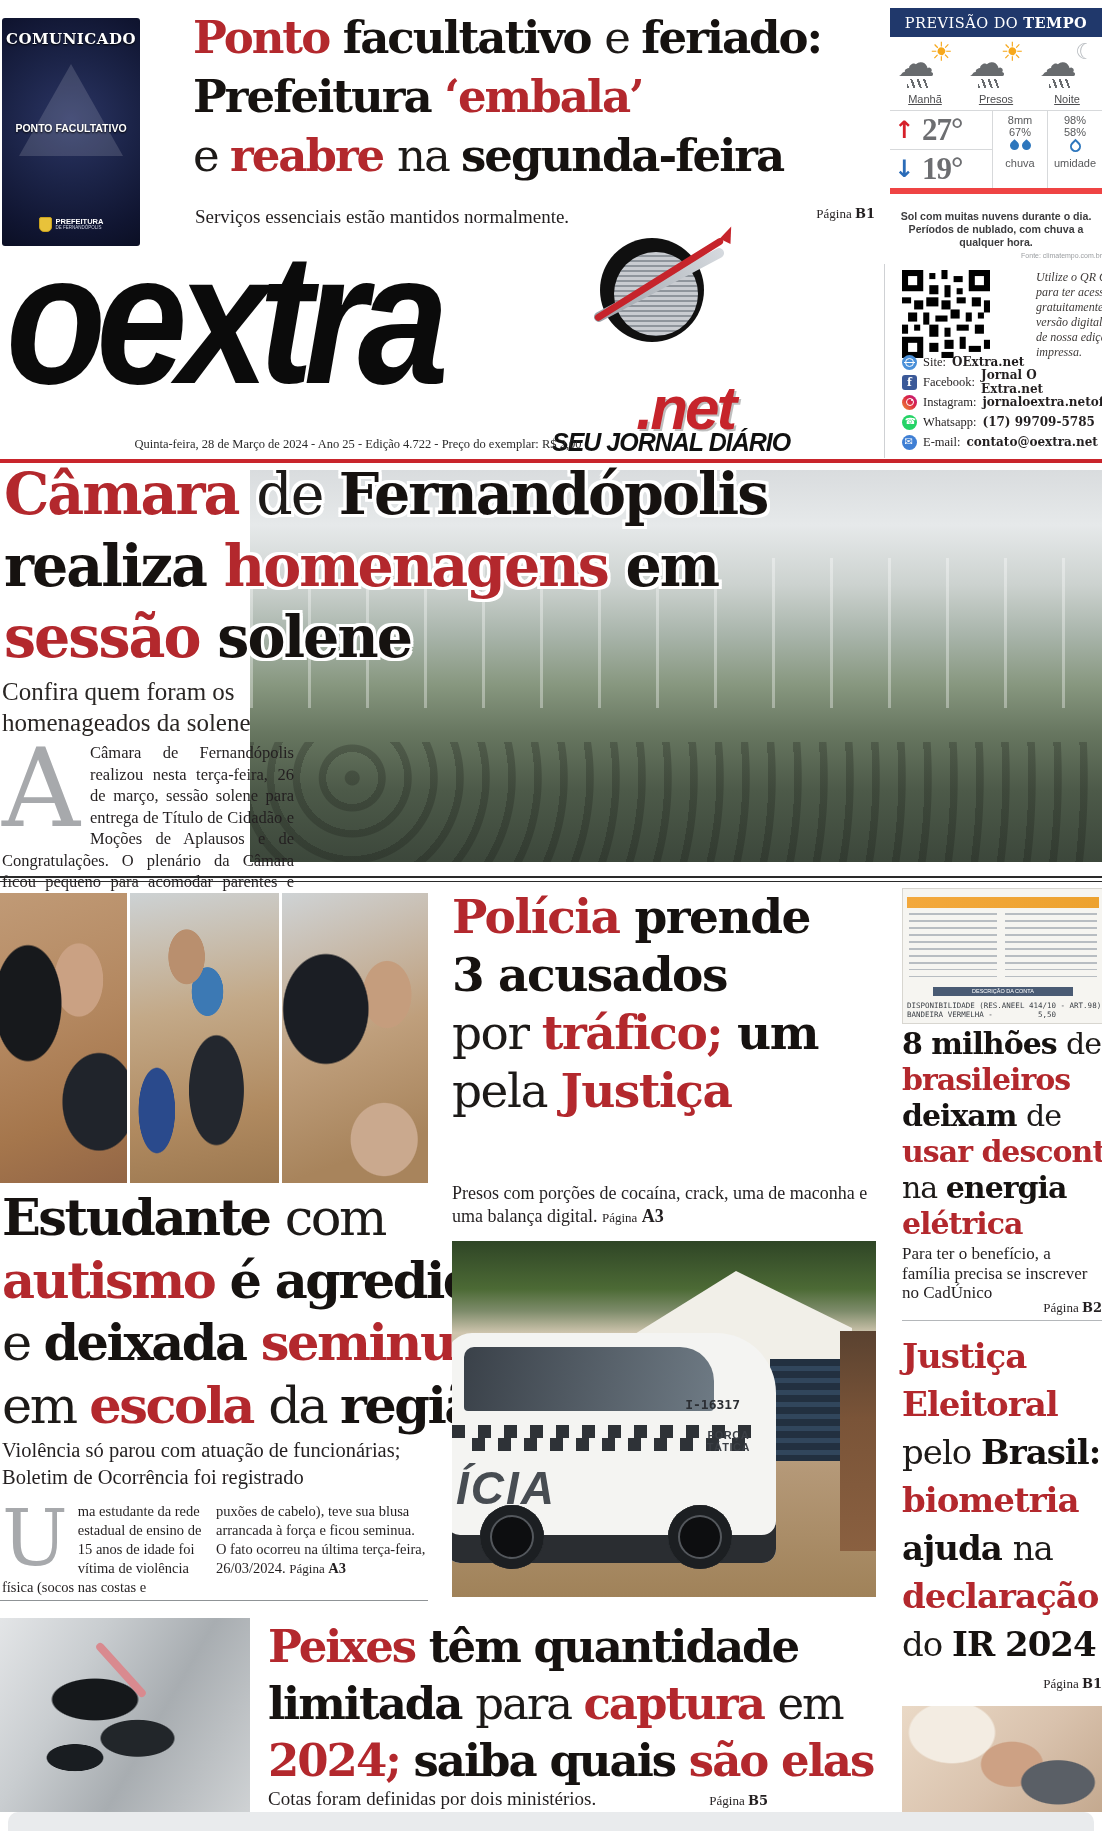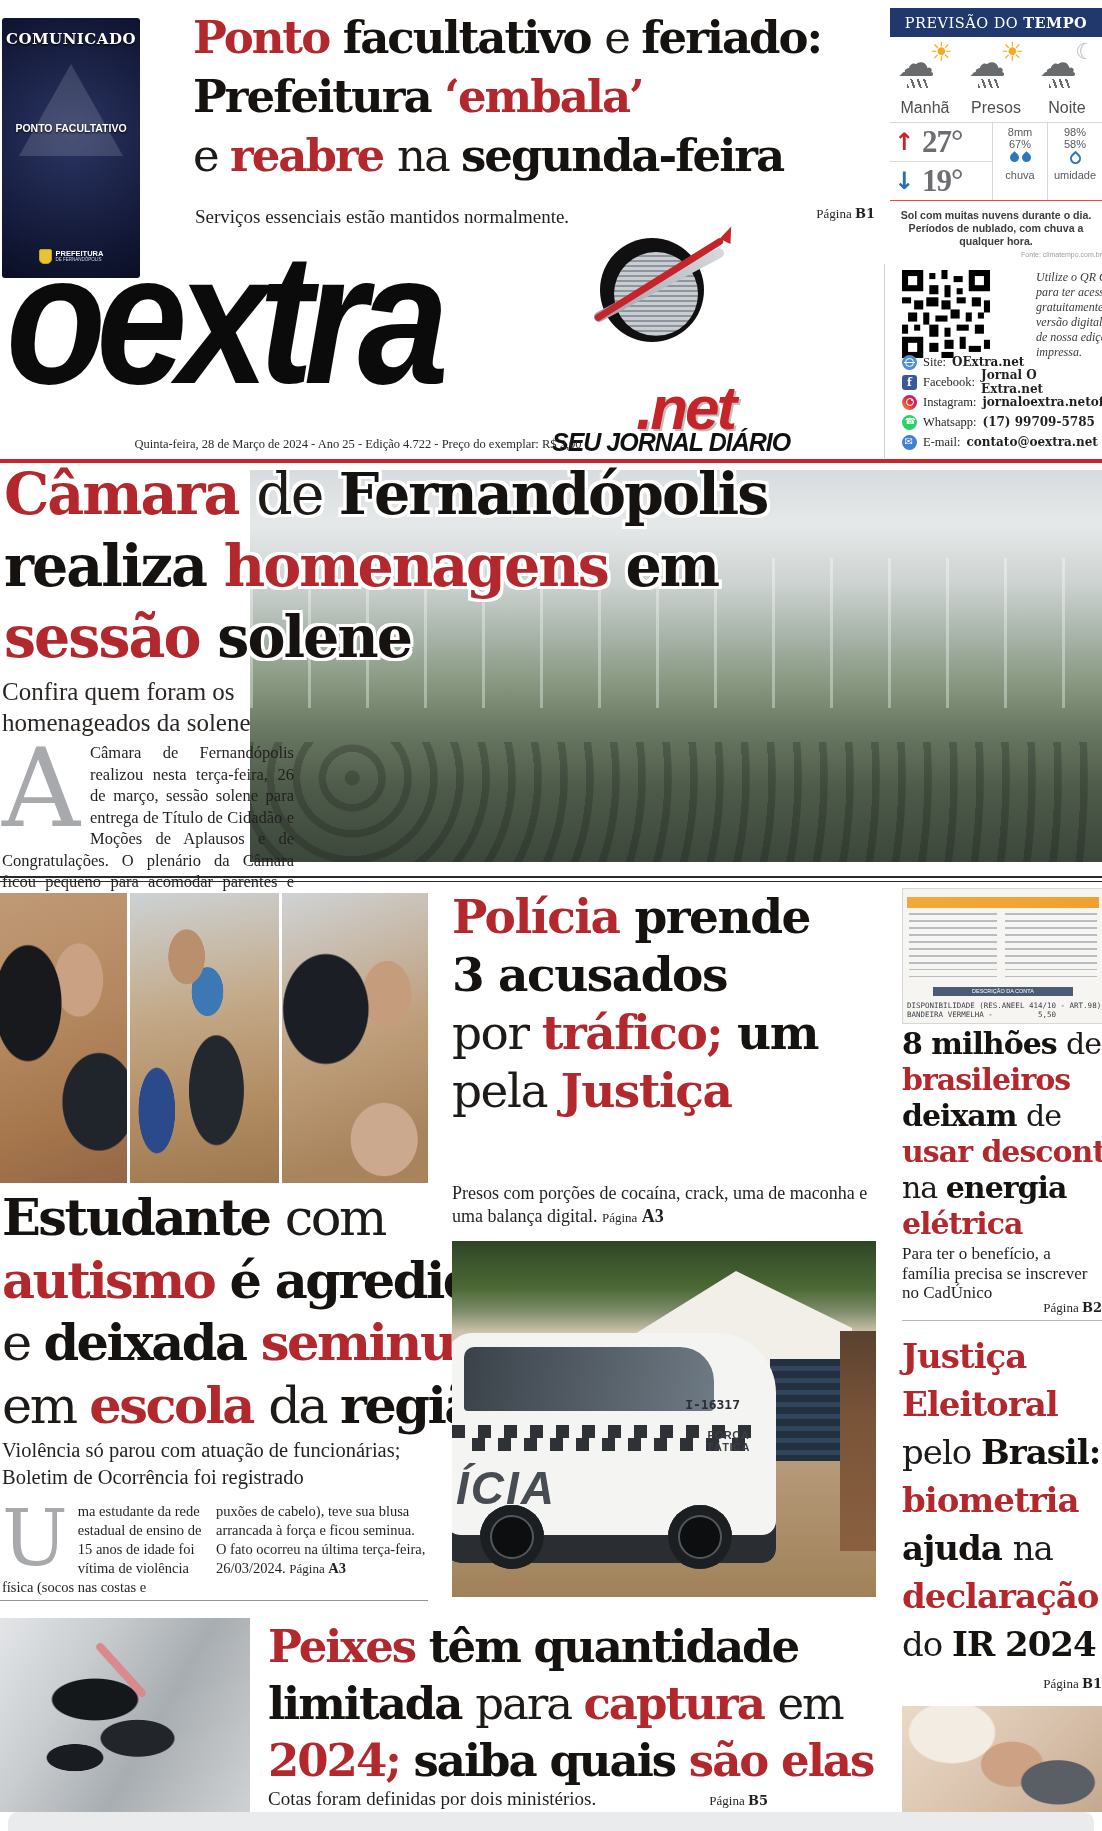--- a/index.html
+++ b/index.html
@@ -12,21 +12,21 @@
   .hl{font-family:"DejaVu Serif","Liberation Serif",serif;font-weight:700;color:#161210;}
   .hl div{white-space:nowrap;}
   .hl .r{color:#b3282d;}
   .hl .k{color:#161210;}
   .hl .l{font-weight:400;color:#1d1a18;}
   .pgref{font-size:13px;color:#231f20;}
   .pgref b{font-family:"DejaVu Serif",serif;}
   .pglabel{font-size:13px;}
 
   
-  .comunicado{left:2px;top:18px;width:138px;height:260px;border-radius:3px;
+  .comunicado{left:2px;top:18px;width:138px;height:228px;border-radius:3px;
      background:radial-gradient(circle at 50% 45%,#2b3564 0%,#1b2347 45%,#101531 80%,#0b0f24 100%);
      overflow:hidden;}
   .com-title{margin-top:12px;text-align:center;color:#fff;font-family:"DejaVu Serif",serif;
      font-weight:700;font-size:15px;letter-spacing:.5px;text-shadow:0 1px 2px #000;}
   .com-tri{position:absolute;left:50%;top:46px;transform:translateX(-50%);
      width:0;height:0;border-left:52px solid transparent;border-right:52px solid transparent;
      border-bottom:92px solid rgba(255,255,255,.14);}
   .com-sub{position:absolute;left:0;right:0;top:104px;text-align:center;color:#fff;
      font-family:"Liberation Sans",sans-serif;font-weight:700;font-size:10.5px;text-shadow:0 1px 2px #000;}
   .com-org{position:absolute;left:0;right:0;bottom:14px;display:flex;justify-content:center;align-items:center;gap:4px;}
@@ -48,36 +48,36 @@
   .w-cell{width:66px;text-align:center;}
   .wi{position:relative;width:60px;height:42px;margin:0 auto;}
   .wi .sun::before{content:"\2600";}
   .wi .sun{position:absolute;right:2px;top:-6px;font-size:26px;color:#f7a81b;font-family:"DejaVu Sans",sans-serif;}
   .wi .moon::before{content:"\263E";}
   .wi .moon{position:absolute;right:2px;top:-4px;font-size:22px;color:#b9bdc1;font-family:"DejaVu Sans",sans-serif;}
   .wi .cloud::before{content:"\2601";}
   .wi .cloud{position:absolute;left:2px;top:-2px;font-size:38px;color:#686b6e;font-family:"DejaVu Sans",sans-serif;z-index:2;}
   .wi .rain{position:absolute;left:12px;bottom:-3px;width:22px;height:9px;z-index:3;
      background:repeating-linear-gradient(70deg,#686b6e 0 2px,transparent 2px 6px);}
-  .w-label{font-family:"Liberation Sans",sans-serif;font-size:16px;color:#4d4d4f;margin-top:14px;}
+  .w-label{font-family:"Liberation Sans",sans-serif;font-size:11px;color:#4d4d4f;margin-top:8px;text-decoration:underline;}
   .w-grid{display:flex;border-top:1px solid #d7d9db;margin-top:5px;}
   .w-temps{width:102px;border-right:1px solid #d7d9db;}
   .w-trow{display:flex;align-items:center;gap:8px;height:38px;padding-left:4px;}
   .w-trow + .w-trow{border-top:1px solid #d7d9db;}
   .w-arrow{font-size:24px;font-weight:700;font-family:"DejaVu Sans",sans-serif;line-height:1;}
   .w-arrow.up{color:#d6202a;}.w-arrow.up::before{content:"\2191";}
   .w-arrow.down{color:#2b6cb8;}.w-arrow.down::before{content:"\2193";}
   .w-deg{font-size:31px;color:#6d6e71;font-weight:700;font-family:Liberation Serif, serif;letter-spacing:-1px;}
   .w-col{width:54px;text-align:center;font-family:"Liberation Sans",sans-serif;color:#58595b;font-size:11px;padding-top:3px;}
   .w-col + .w-col{border-left:1px solid #d7d9db;}
   .drops{height:16px;display:flex;justify-content:center;gap:3px;margin-top:3px;}
   .drop{width:9px;height:9px;background:#2e77bd;border-radius:0 50% 50% 50%;transform:rotate(45deg);}
   .drop.o{background:transparent;border:2px solid #2e77bd;width:7px;height:7px;}
   .w-desc{font-family:"Liberation Sans",sans-serif;font-weight:700;font-size:10.6px;color:#3c3c3e;
-     text-align:center;line-height:13px;border-top:1px solid #ef4444;padding-top:8px;}
+     text-align:center;line-height:13px;border-top:6px solid #ef4444;padding-top:16px;}
   .w-src{font-size:7px;color:#9a9da0;text-align:right;font-family:"Liberation Sans",sans-serif;margin-top:3px;}
 
   
   .logo{left:6px;top:244px;font-family:"Liberation Sans",sans-serif;font-weight:700;font-style:italic;
      font-size:186px;line-height:150px;letter-spacing:-11px;color:#0b0b0b;
      transform:scaleX(.88);transform-origin:left top;white-space:nowrap;}
   .globe{left:598px;top:236px;width:118px;height:112px;}
   .globe .ring{position:absolute;left:2px;top:2px;width:104px;height:104px;border-radius:50%;background:#101010;}
   .globe .earth{position:absolute;left:16px;top:16px;width:84px;height:84px;border-radius:50%;
      background:repeating-linear-gradient(180deg,#c9ccd1 0 3px,#8f959c 3px 5px);}

